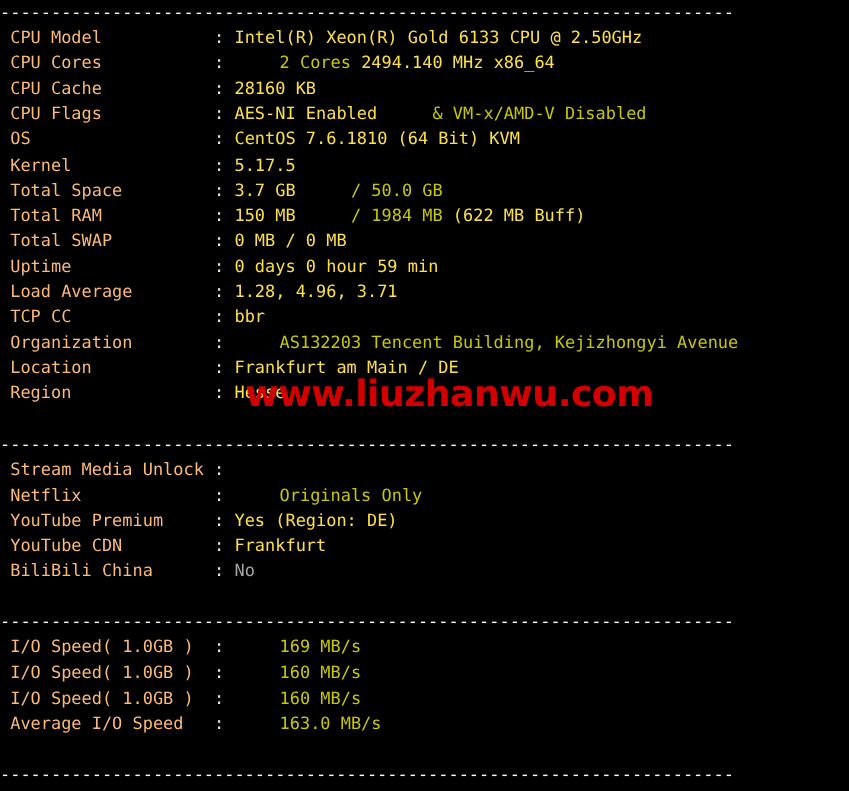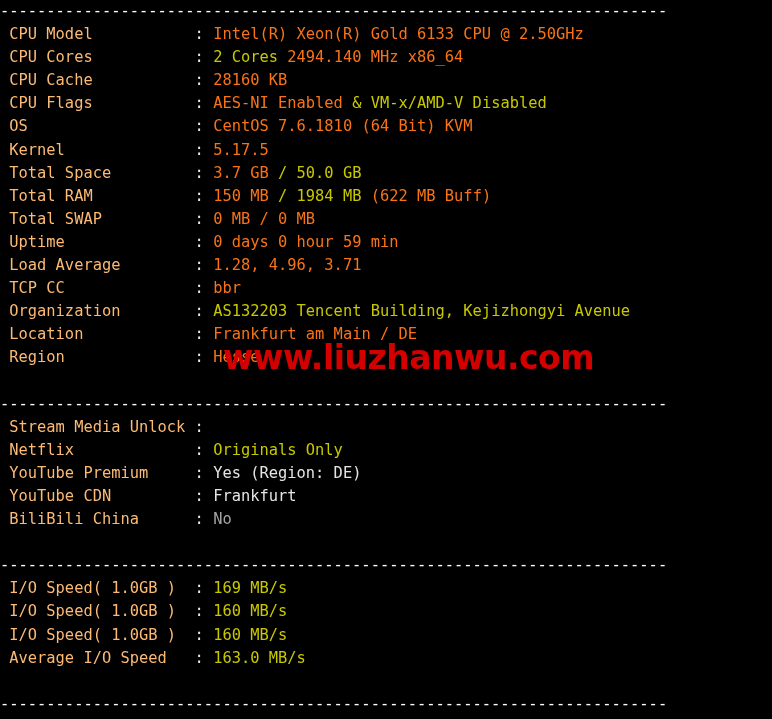--- a/index.html
+++ b/index.html
@@ -42,23 +42,23 @@
   .sep {
     color: #ffffff;
     letter-spacing: 0px;
   }
   .lbl {
     color: #fdba74;
   }
   .colon {
     color: #e8e8e8;
   }
-  .cy  { color: #f97316; }
-  .ye  { color: #c8c800; }
-  .gr  { color: #e5e5e5; margin-top: 16px; }
+  .cy  { color: #fde047; }
+  .ye  { color: #c8c800; margin-left: 41px; }
+  .gr  { color: #fde047; margin-top: 16px; }
   .rd  { color: #a3a3a3; }
   .wh  { color: #e8e8e8; }
 
   .watermark {
     position: absolute;
     left: 206px;
     top: 341px;
     font-family: "DejaVu Sans", "Liberation Sans", sans-serif;
     font-size: 33px;
     font-weight: bold;

